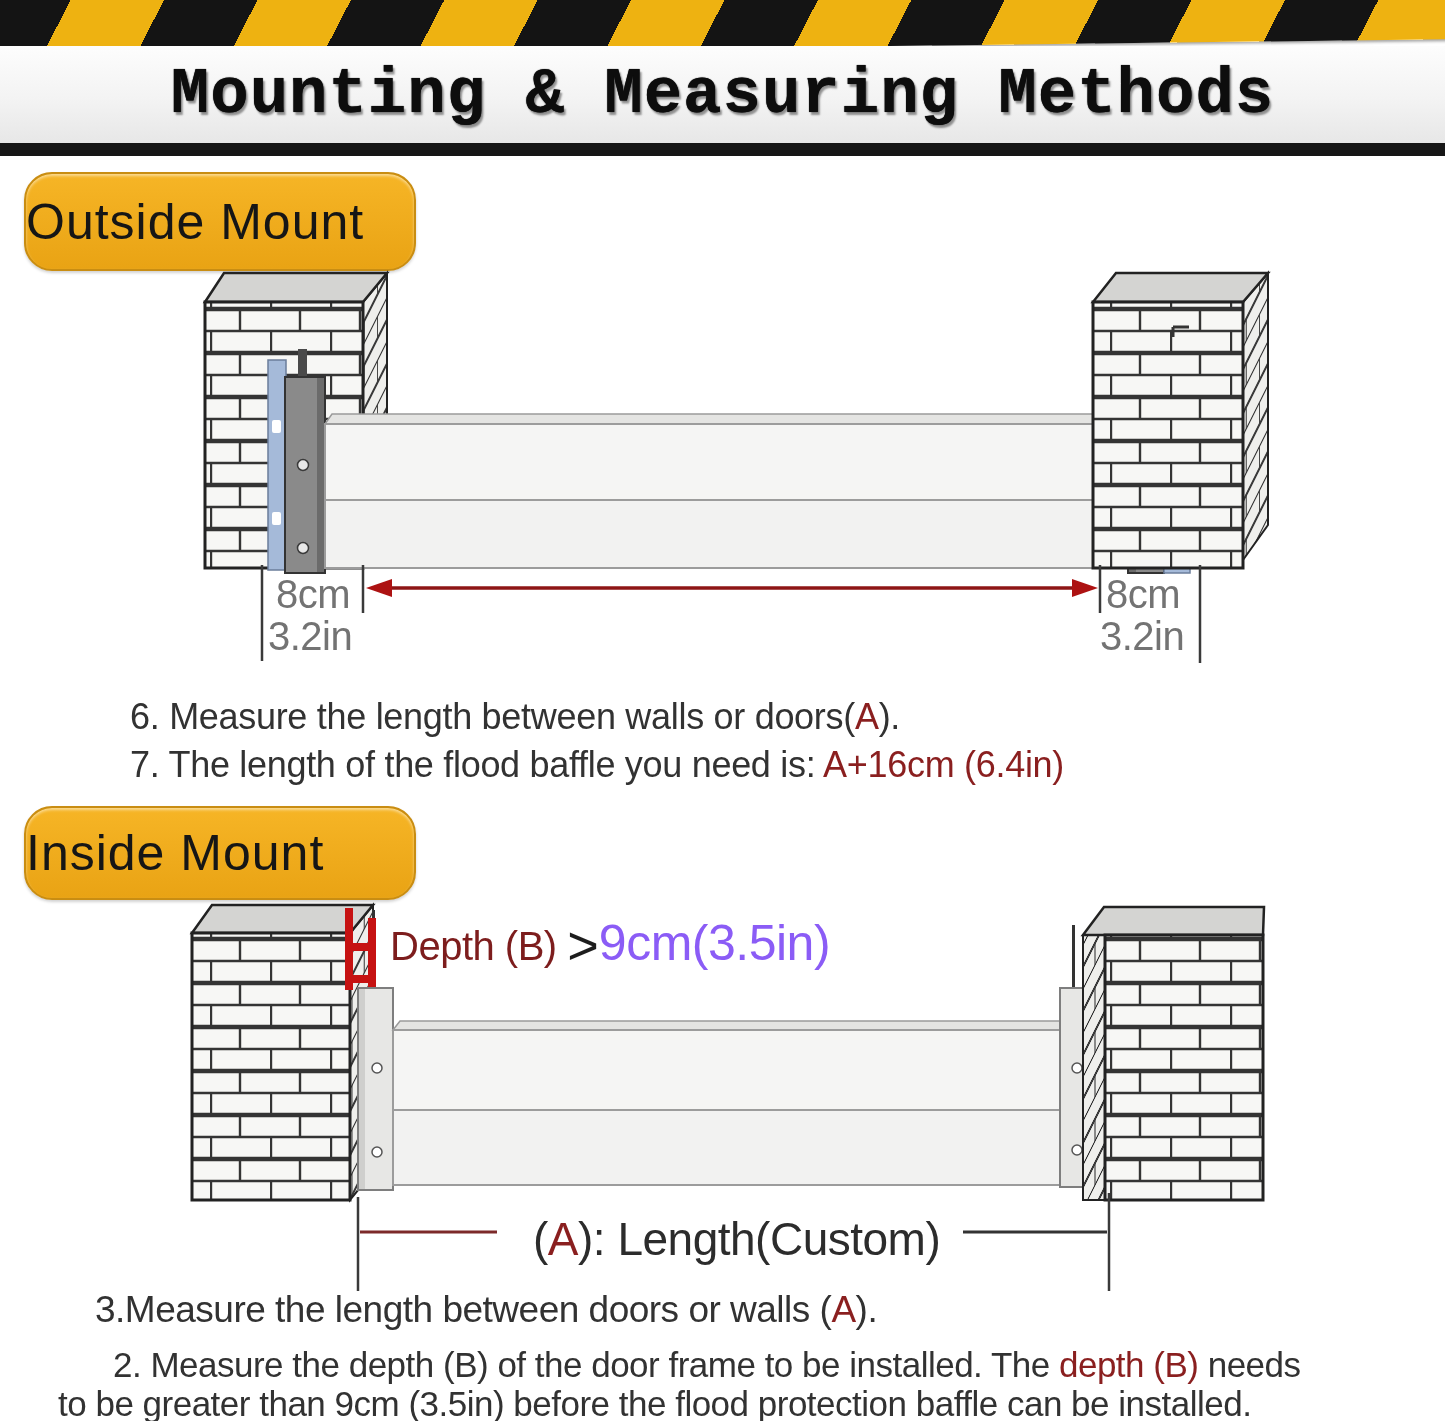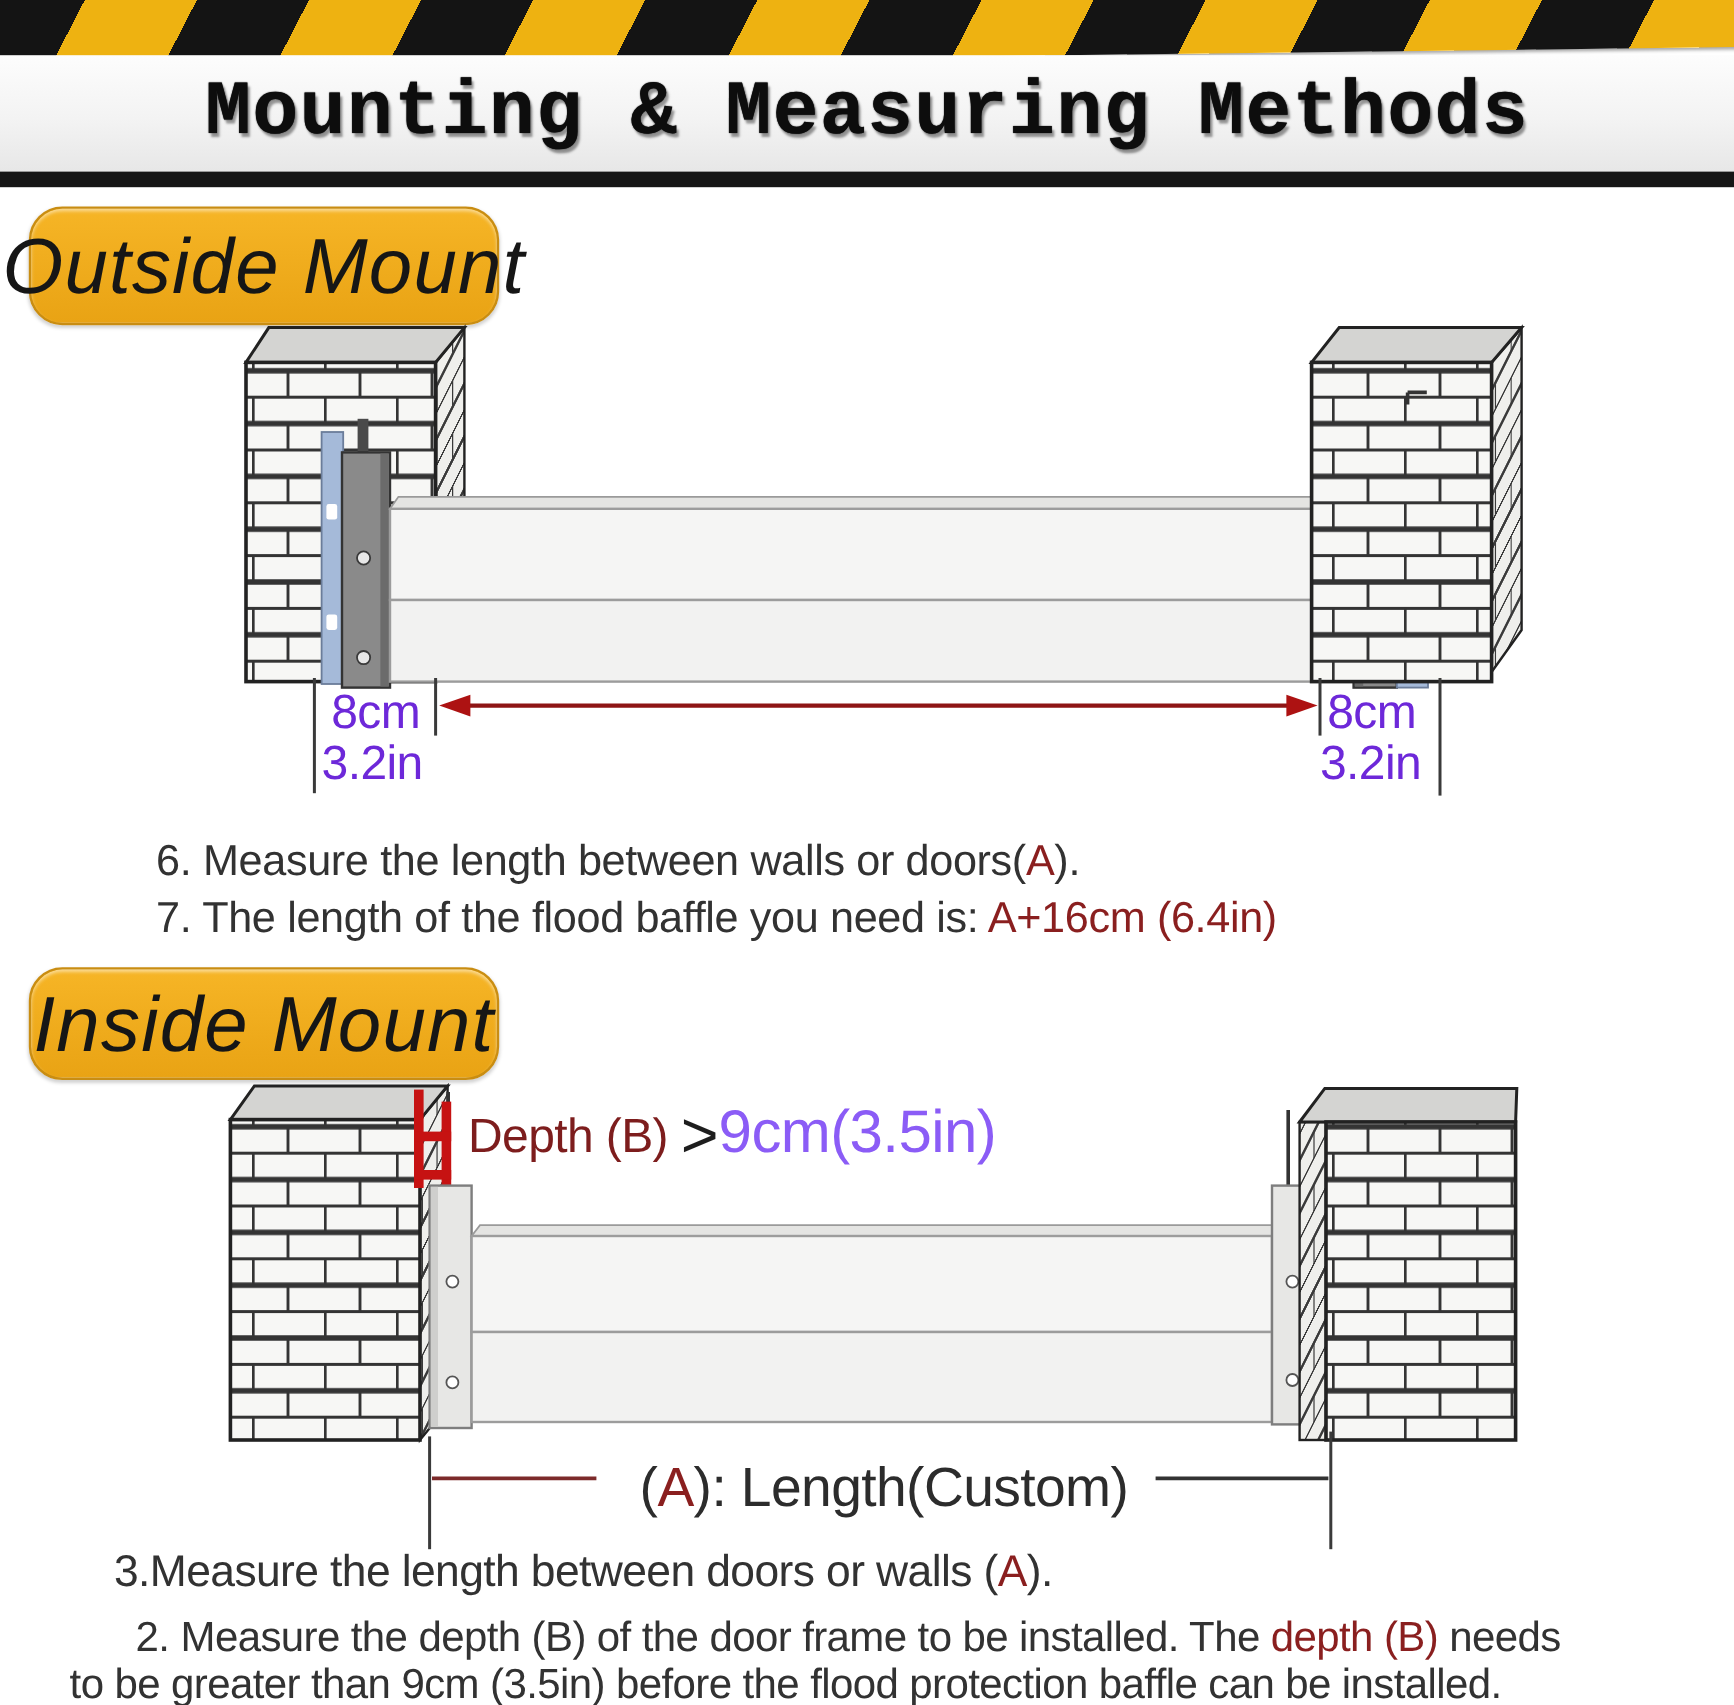--- a/index.html
+++ b/index.html
@@ -20,35 +20,34 @@
     display:flex;align-items:center;justify-content:center;font-family:Liberation Mono, monospace;
   }
   .page-title{
     font-size:64px;font-weight:700;color:#0d0d0d;letter-spacing:1px;
     text-shadow:2px 3px 2px rgba(0,0,0,.40),0 0 1px #000;
     white-space:nowrap;
   }
   .black-bar{position:absolute;left:0;top:143px;width:100%;height:13px;background:#161616;}
   
   .badge{
-    position:absolute;display:flex;align-items:center;justify-content:center;
+    position:absolute;display:flex;align-items:center;justify-content:flex-start;
     background:linear-gradient(180deg,#f6b526,#e9a314);
     border:2px solid #c98d12;border-radius:28px;
-    font-size:65px;color:#161616;letter-spacing:1px;white-space:nowrap;
+    font-size:50px;color:#161616;letter-spacing:1px;white-space:nowrap;
     box-shadow:inset 0 2px 3px rgba(255,255,255,.5), 0 2px 3px rgba(0,0,0,.18);
-    font-style:italic;
   }
   .badge-outside{left:24px;top:172px;width:388px;height:95px;}
   .badge-inside{left:24px;top:806px;width:388px;height:90px;}
   
   .diagram{position:absolute;left:150px;width:1160px;height:400px;}
   .diagram-outside{top:265px;}
   .diagram-inside{top:895px;}
   
-  .dim-label{position:absolute;font-size:40px;color:#6d28d9;white-space:nowrap;letter-spacing:-0.5px;}
+  .dim-label{position:absolute;font-size:40px;color:#737373;white-space:nowrap;letter-spacing:-0.5px;}
   .arrow-caption{position:absolute;left:482px;top:598px;white-space:nowrap;}
   .arrow-caption .big-a{font-size:52px;font-weight:700;color:#cc1414;letter-spacing:-1px;}
   .arrow-caption .rest{font-size:40px;color:#2c2c2c;letter-spacing:-0.5px;}
   .step{position:absolute;font-size:36px;color:#323232;white-space:nowrap;letter-spacing:-0.3px;}
   .maroon{color:#8a1f1f;}
   .depth-caption{position:absolute;left:390px;top:914px;white-space:nowrap;}
   .depth-caption .d-label{font-size:40px;color:#7d1d1d;letter-spacing:-0.5px;}
   .depth-caption .d-gt{font-size:54px;color:#1d1d1d;vertical-align:-4px;}
   .depth-caption .d-val{font-size:50px;color:#8b5cf6;letter-spacing:-0.5px;}
   .length-caption{position:absolute;left:533px;top:1212px;white-space:nowrap;font-size:46px;color:#2c2c2c;letter-spacing:-0.5px;}

